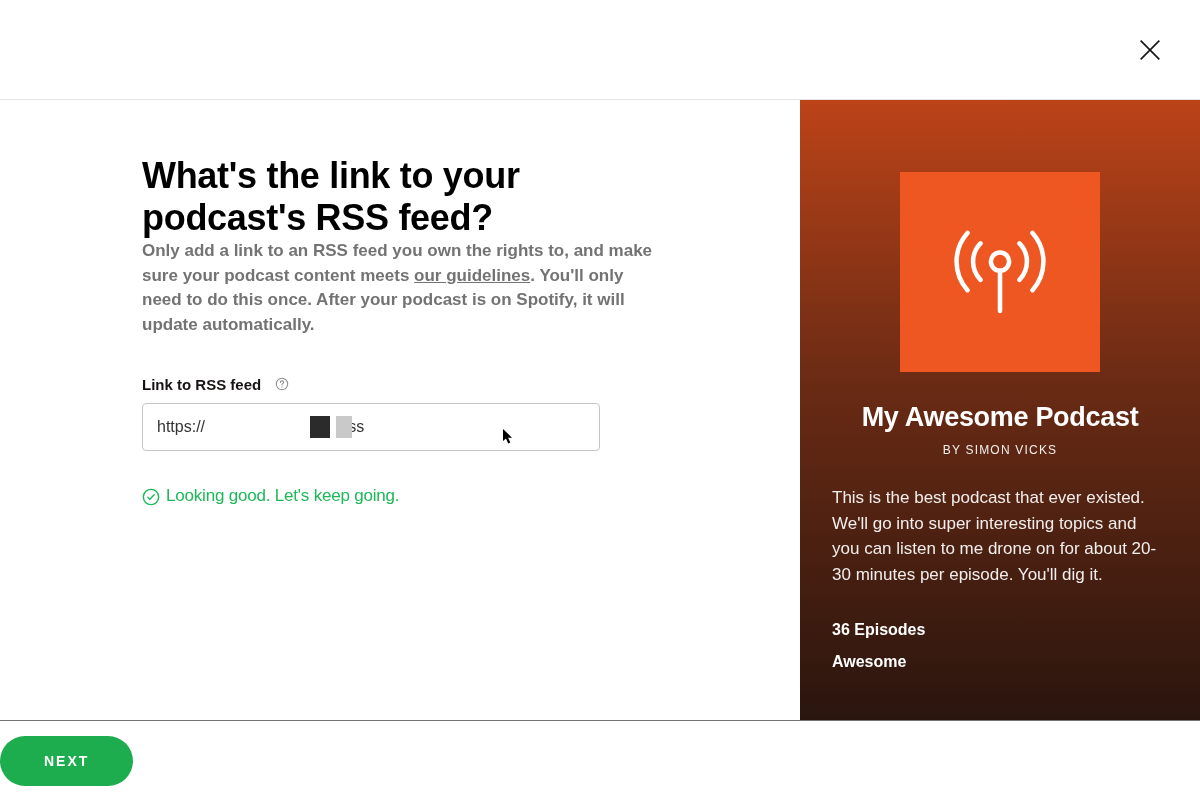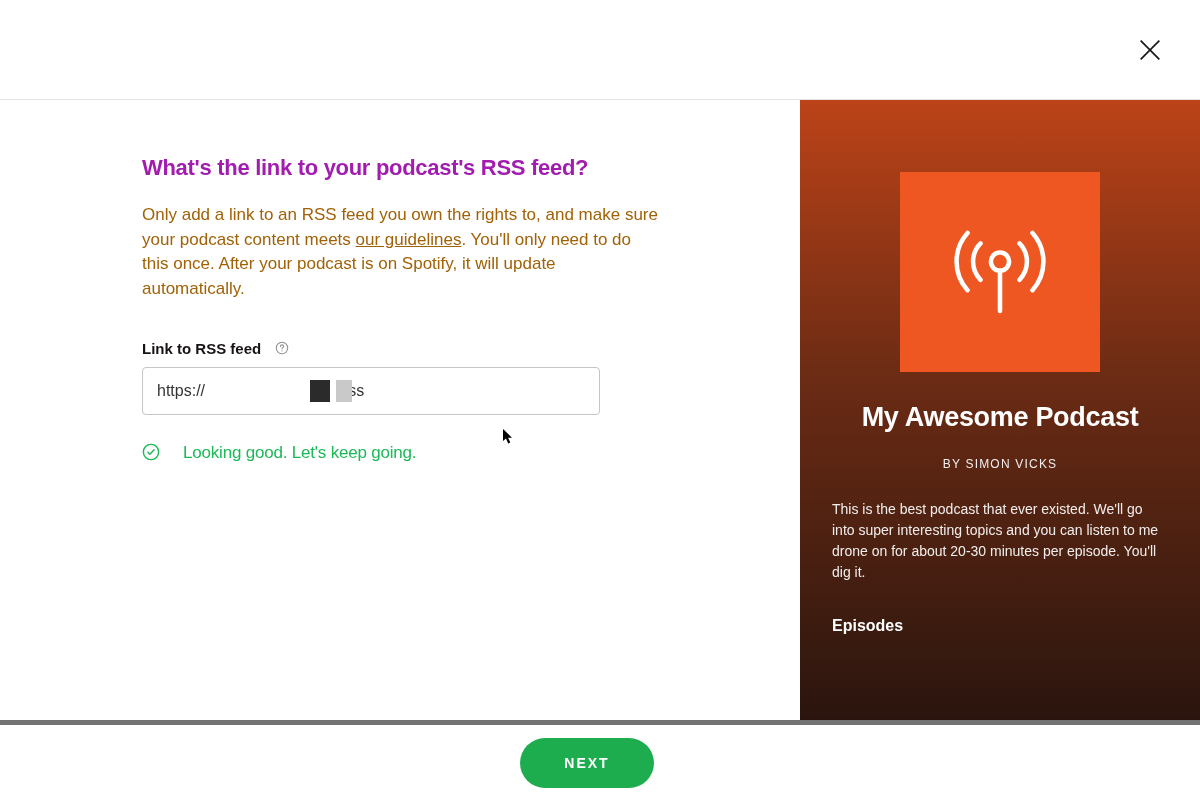--- a/index.html
+++ b/index.html
@@ -37,32 +37,32 @@
     }
     .content-area {
       display: flex;
       height: 620px;
     }
     .left-panel {
       flex: 0 0 800px;
       padding: 55px 140px 0 142px;
     }
     .heading {
-      font-size: 22px;
-      font-weight: 700;
-      color: #a21caf;
-      margin-bottom: 22px;
+      font-size: 36px;
+      font-weight: 700;
+      color: #000000;
       letter-spacing: -0.3px;
     }
     .description {
       font-size: 17px;
       line-height: 1.45;
-      color: #a16207;
+      color: #737373;
       margin-bottom: 38px;
       max-width: 540px;
+      font-weight: bold;
     }
     .description .underline {
       text-decoration: underline;
     }
     .field-label-row {
       display: flex;
       align-items: center;
       gap: 14px;
       margin-bottom: 10px;
     }
@@ -95,24 +95,24 @@
       width: 458px;
     }
     .redact {
       position: absolute;
       height: 22px;
       top: 13px;
     }
     .redact.dark { background:#2b2b2b; width:20px; left:168px; }
     .redact.light { background:#c9c9c9; width:16px; left:194px; }
     .validation-row {
-      margin-top: 28px;
-      display: flex;
-      align-items: flex-start;
-      gap: 23px;
+      margin-top: 35px;
+      display: flex;
+      align-items: flex-end;
+      gap: 6px;
       color: #1db958;
       font-size: 17px;
       letter-spacing: -0.2px;
     }
     .check-circle {
       width: 18px;
       height: 18px;
       flex-shrink: 0;
     }
     .right-panel {
@@ -134,31 +134,31 @@
       margin-bottom: 30px;
     }
     .artwork svg {
       width: 130px;
       height: 130px;
     }
     .podcast-title {
       font-size: 27px;
       font-weight: 700;
       text-align: center;
-      margin-bottom: 24px;
+      margin-bottom: 10px;
       letter-spacing: -0.3px;
     }
     .podcast-author {
       font-size: 12px;
       letter-spacing: 1.2px;
       margin-bottom: 28px;
       opacity: 0.92;
     }
     .podcast-desc {
-      font-size: 14px;
+      font-size: 17px;
       line-height: 1.5;
       margin-bottom: 34px;
       opacity: 0.92;
       align-self: stretch;
     }
     .meta-block {
       align-self: stretch;
     }
     .episodes-count {
       font-size: 16px;
@@ -173,24 +173,24 @@
     .category-sub {
       font-size: 13px;
       opacity: 0.9;
     }
     .bottom-bar {
       position: absolute;
       left: 0;
       right: 0;
       top: 720px;
       height: 80px;
-      border-top: 5px solid #737373;
+      border-top: 1px solid #737373;
       background: #fff;
       display: flex;
-      justify-content: center;
+      justify-content: flex-start;
       align-items: center;
       padding-right: 26px;
     }
     .next-btn {
       background: #1ead4e;
       color: #fff;
       border: none;
       border-radius: 26px;
       padding: 17px 44px;
       font-size: 14px;
@@ -259,21 +259,22 @@
         <path d="M25 20 A 33 33 0 0 0 25 64"></path>
         <path d="M75 20 A 33 33 0 0 1 75 64"></path>
       </svg>
     </div>
     <div class="podcast-title">My Awesome Podcast</div>
     <div class="podcast-author">
       <span>BY </span><span>SIMON VICKS</span>
     </div>
     <div class="podcast-desc">This is the best podcast that ever existed. We'll go into super interesting topics and you can listen to me drone on for about 20-30 minutes per episode. You'll dig it.</div>
     <div class="meta-block">
-      <div class="category-main">Episodes</div>
+      <div class="episodes-count">36 Episodes</div>
+      <div class="category-main">Awesome</div>
     </div>
   </div>
 </div>
 
 <div class="bottom-bar">
   <button class="next-btn">NEXT</button>
 </div>
 
 <svg class="cursor-img" viewBox="0 0 12 16">
   <path d="M0 0 L0 12 L3 9.5 L5.2 14.5 L7.3 13.6 L5.1 8.7 L9 8.7 Z" fill="#000"></path>

